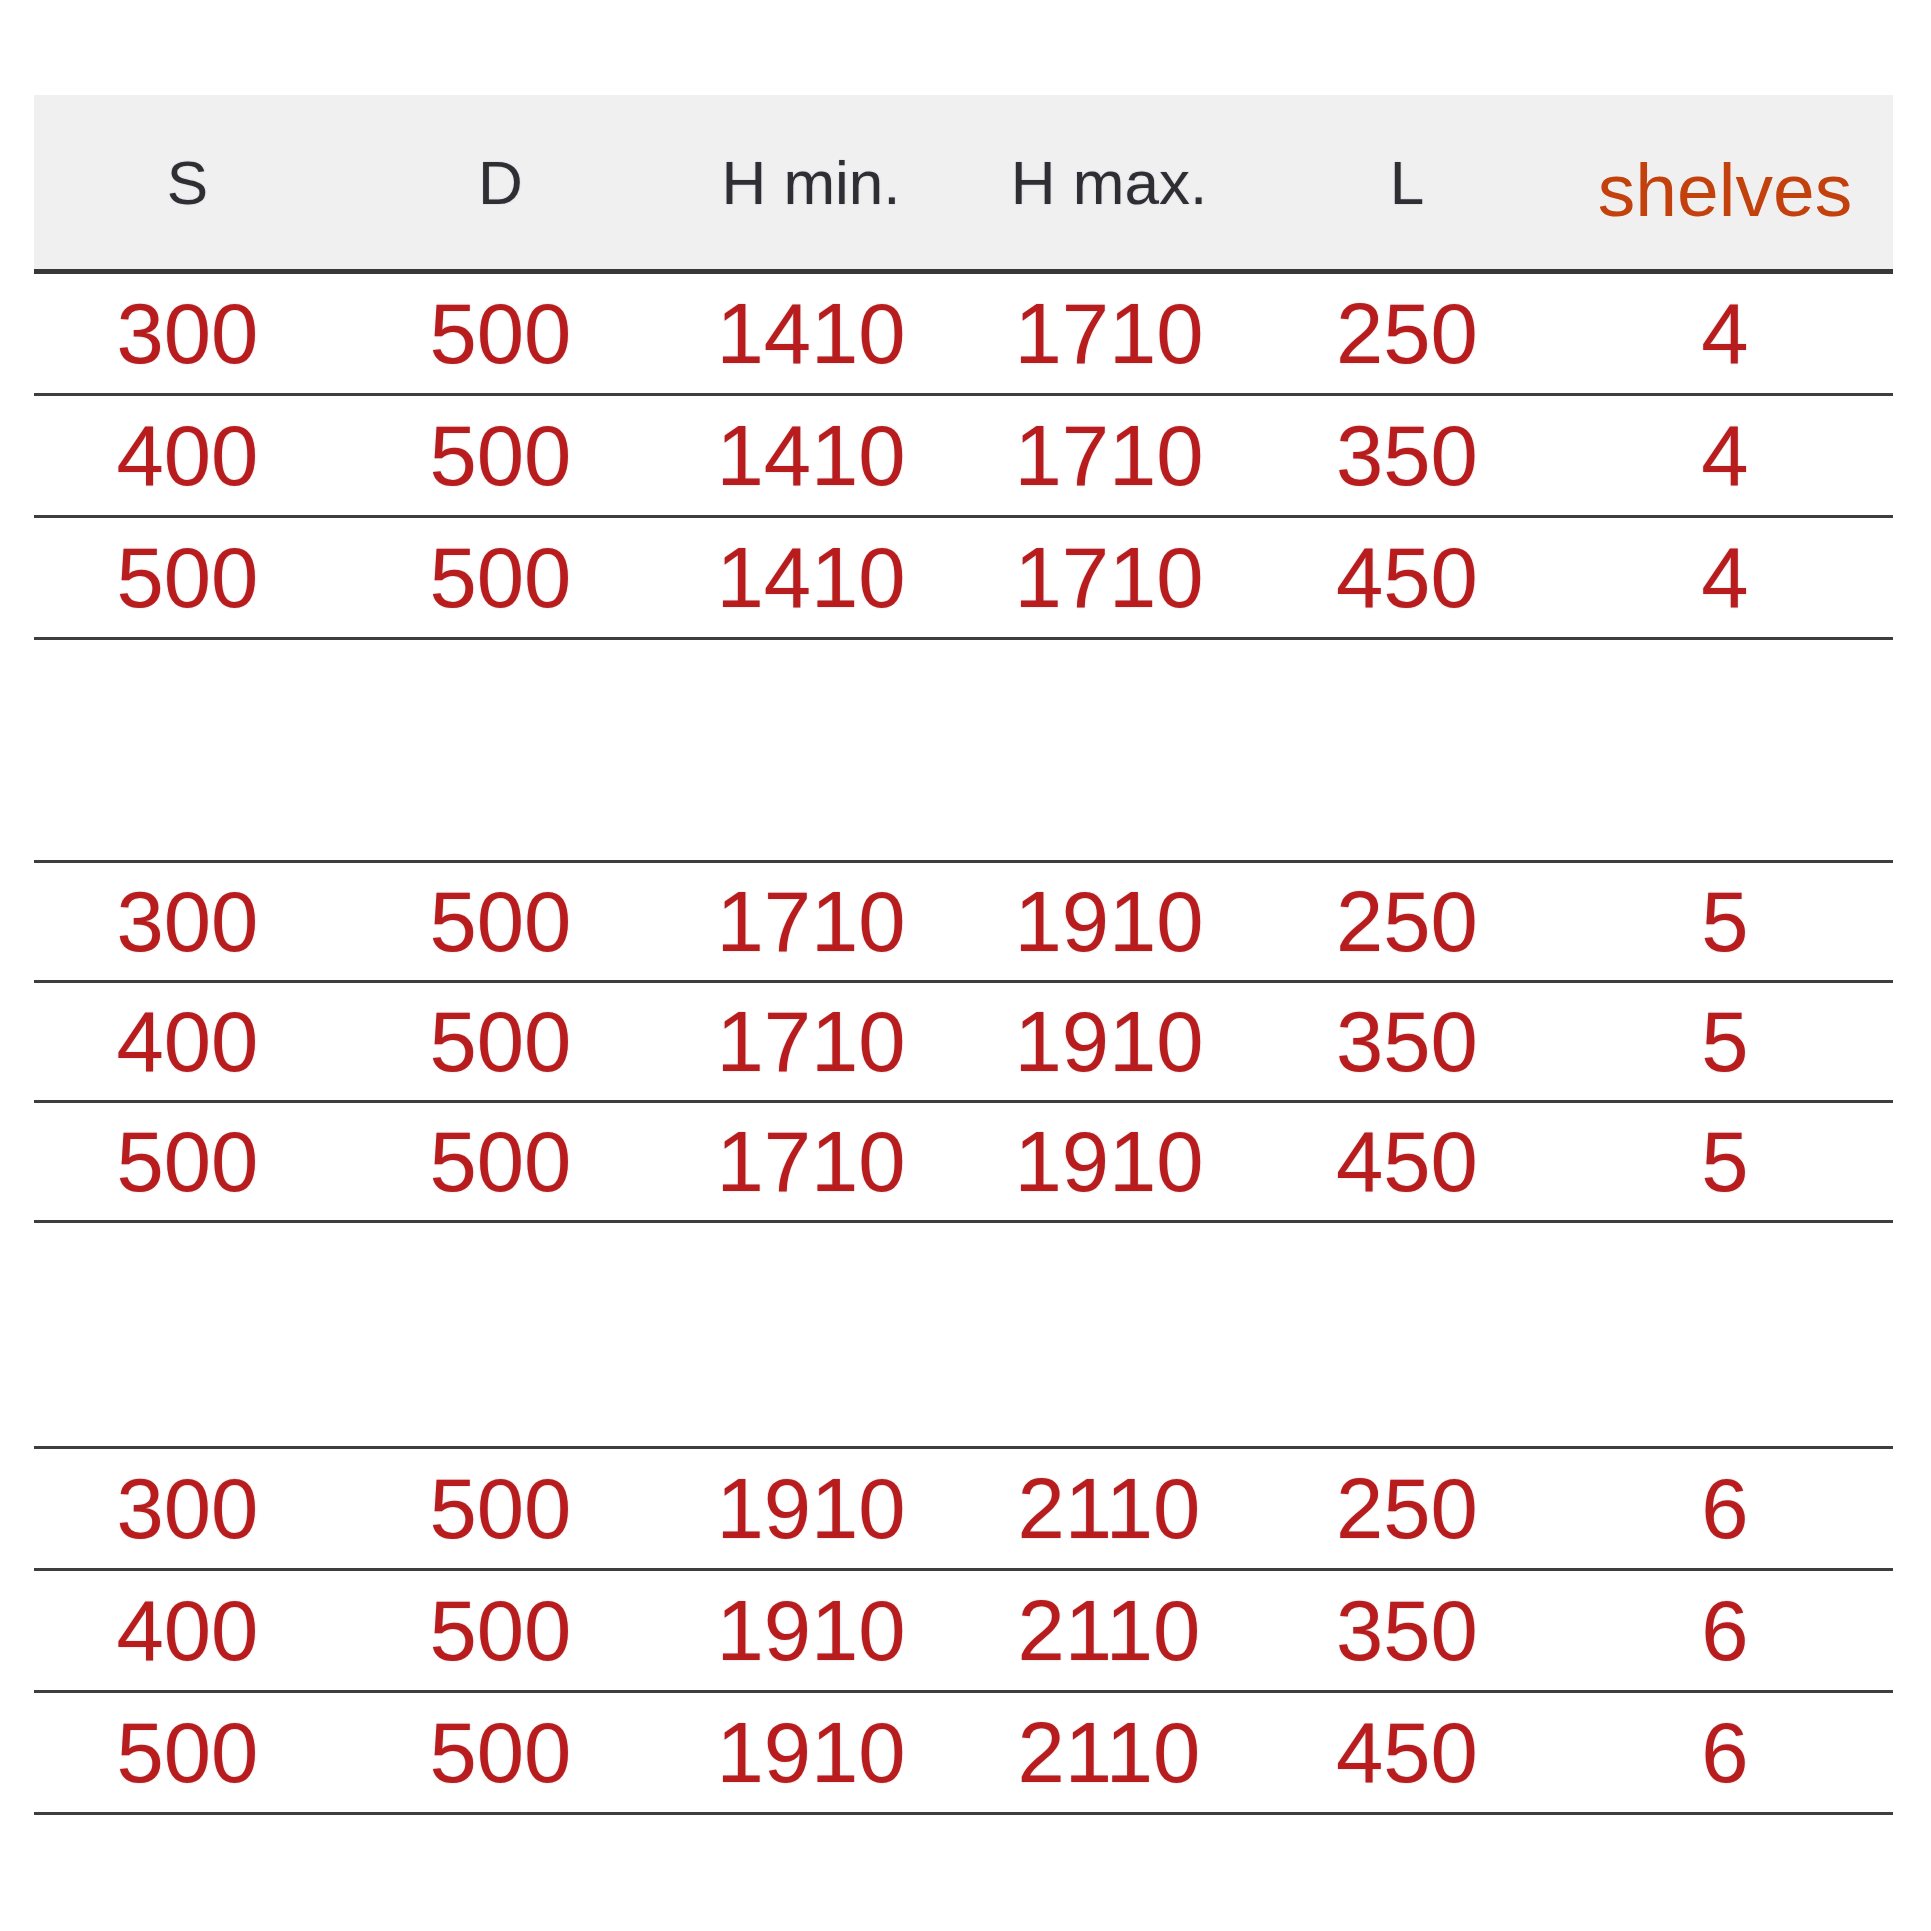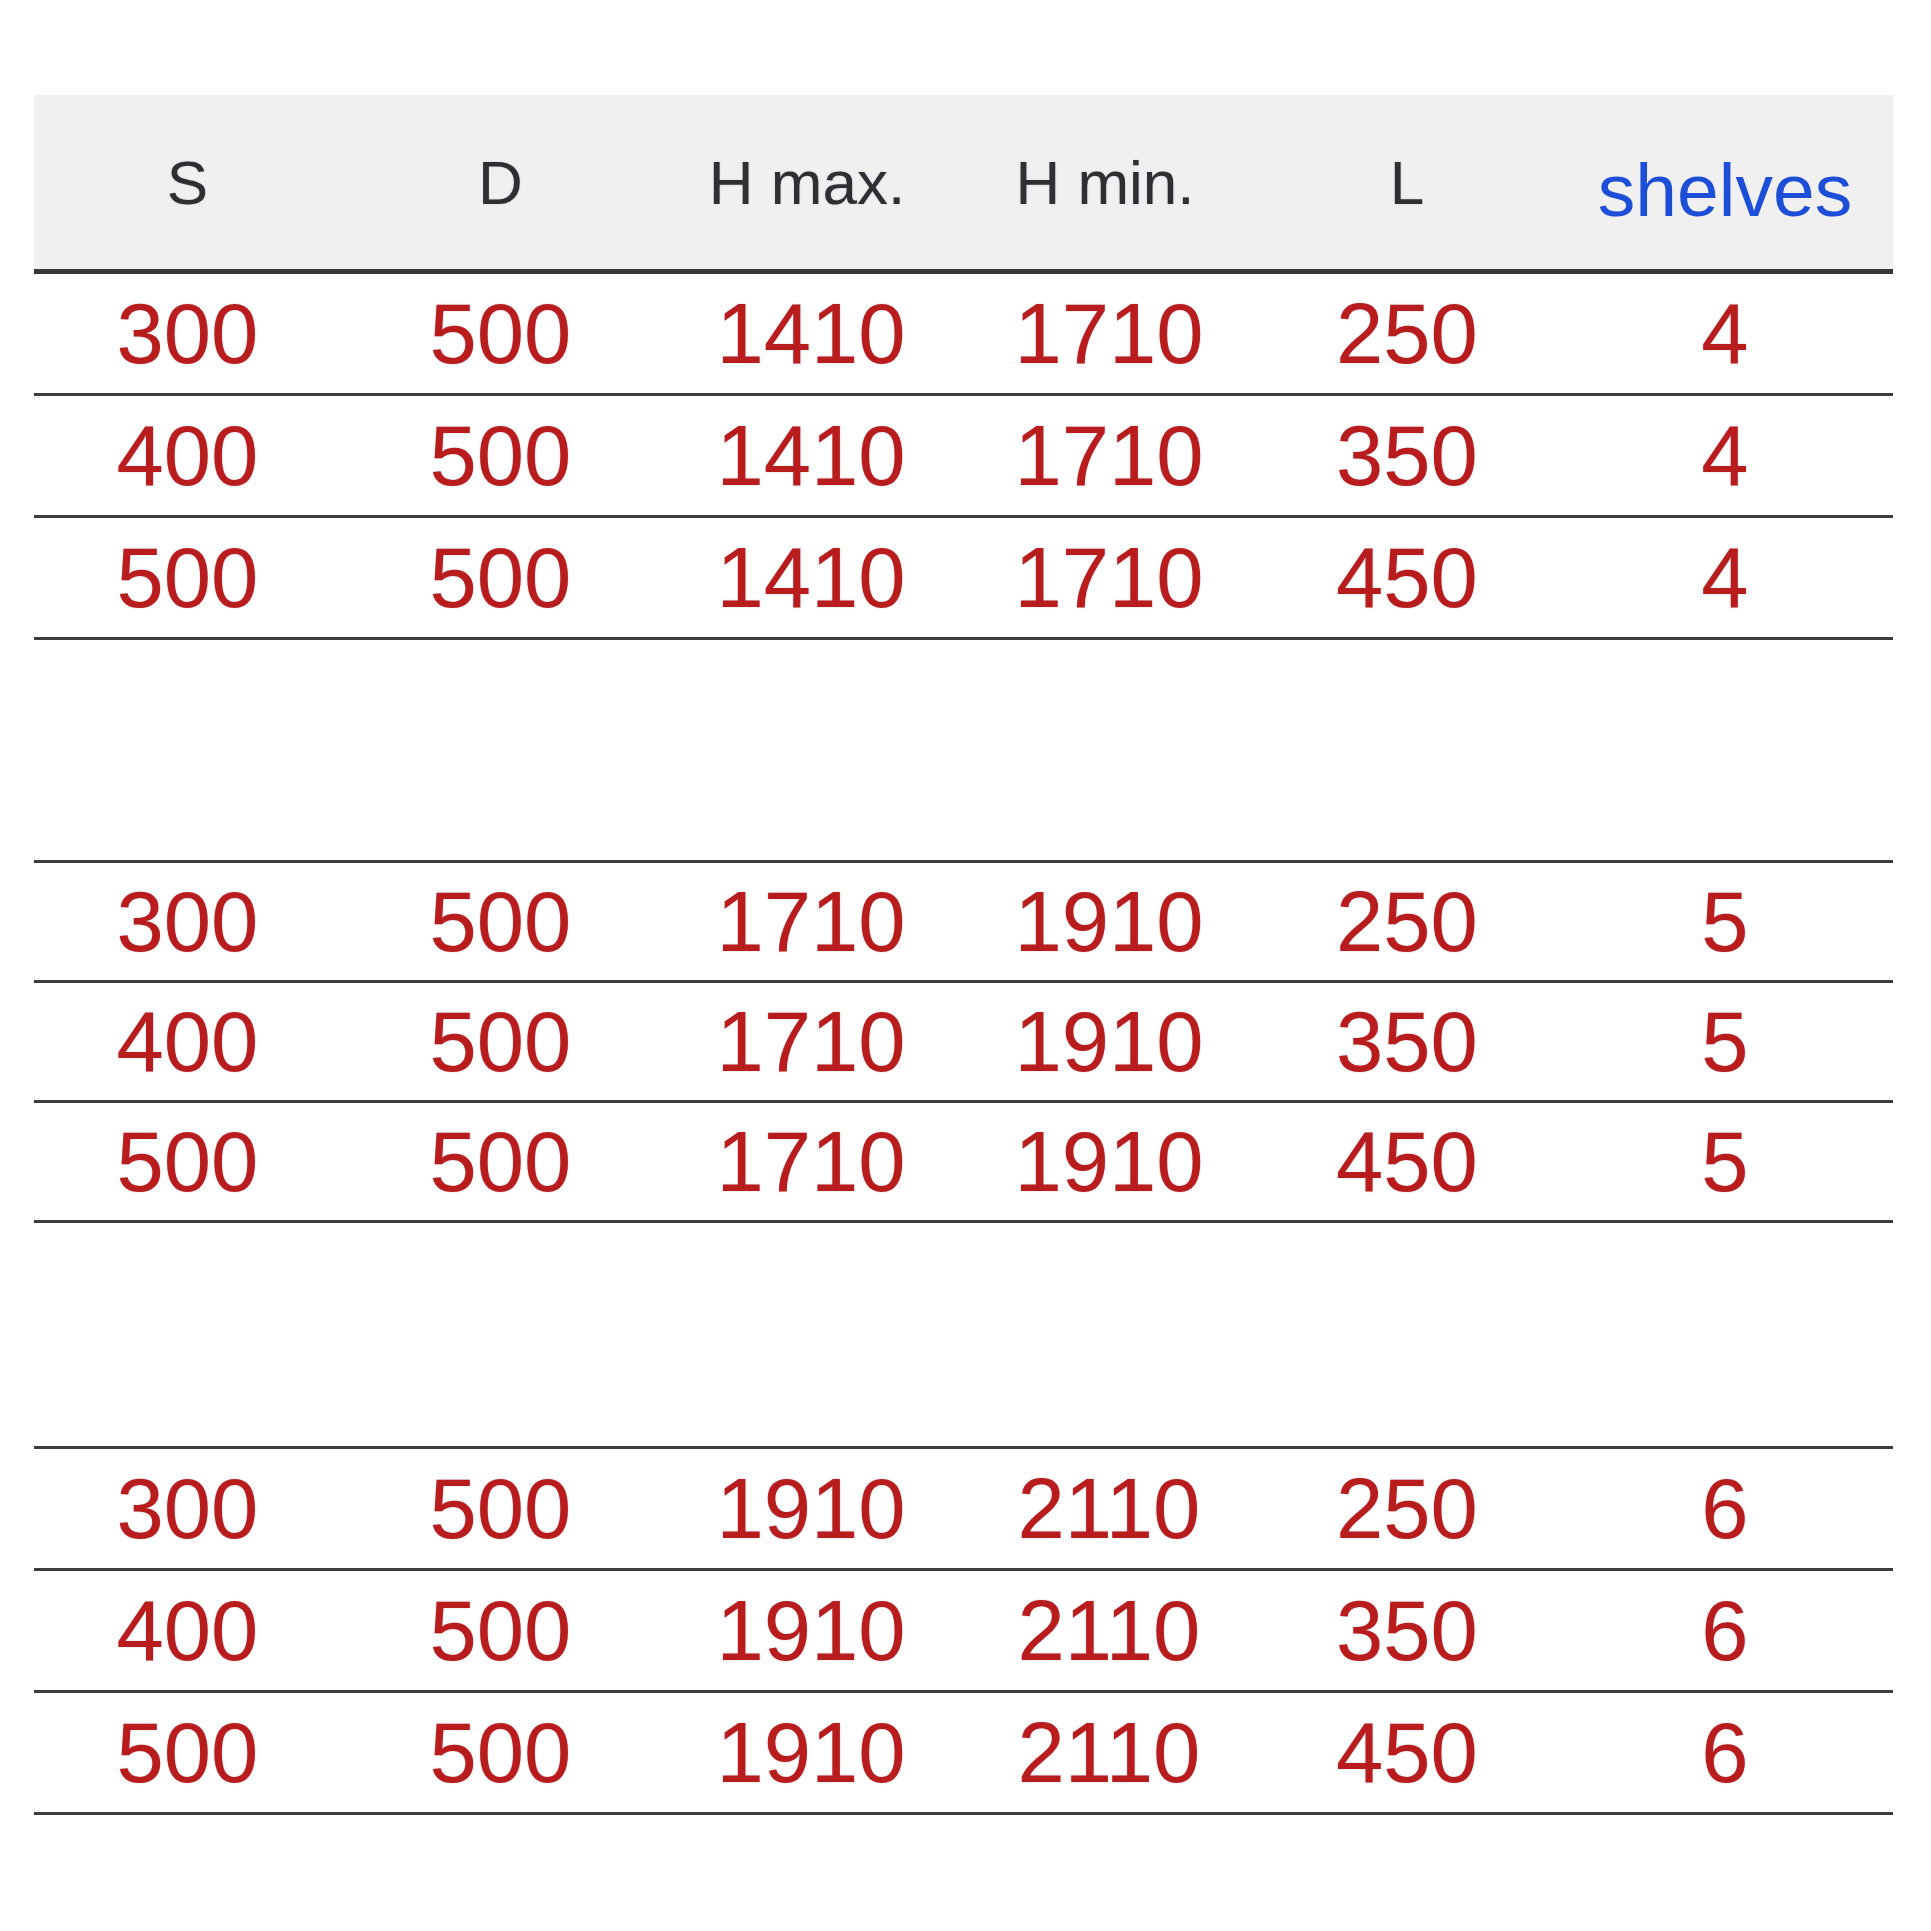--- a/index.html
+++ b/index.html
@@ -43,21 +43,21 @@
     display: flex;
     align-items: center;
     justify-content: center;
     height: 100%;
     font-size: 62px;
     color: #2f2f33;
     text-shadow: 0 0 1.9px rgba(70, 70, 120, 0.25);
   }
   .th.th-shelves {
     font-size: 75px;
-    color: #1d4ed8;
+    color: #c2410c;
     text-shadow: none;
     padding-top: 15.4px;
     box-sizing: border-box;
   }
 
   .tgroup { width: 100%; }
   .tgroup.bordered { border-top: 3.9px solid #3e3e3e; }
 
   .tr {
     display: flex;
@@ -82,22 +82,22 @@
 </style>
 </head>
 <body>
 
 <div class="page">
   <div class="dims-table">
 
     <div class="thead">
       <div class="th col-s">S</div>
       <div class="th col-d">D</div>
+      <div class="th col-hmin">H min.</div>
       <div class="th col-hmax">H max.</div>
-      <div class="th col-hmin">H min.</div>
       <div class="th col-l">L</div>
       <div class="th th-shelves col-shelves">shelves</div>
     </div>
 
     <div class="tgroup g1">
       <div class="tr">
         <div class="td col-s">300</div>
         <div class="td col-d">500</div>
         <div class="td col-hmin">1410</div>
         <div class="td col-hmax">1710</div>

